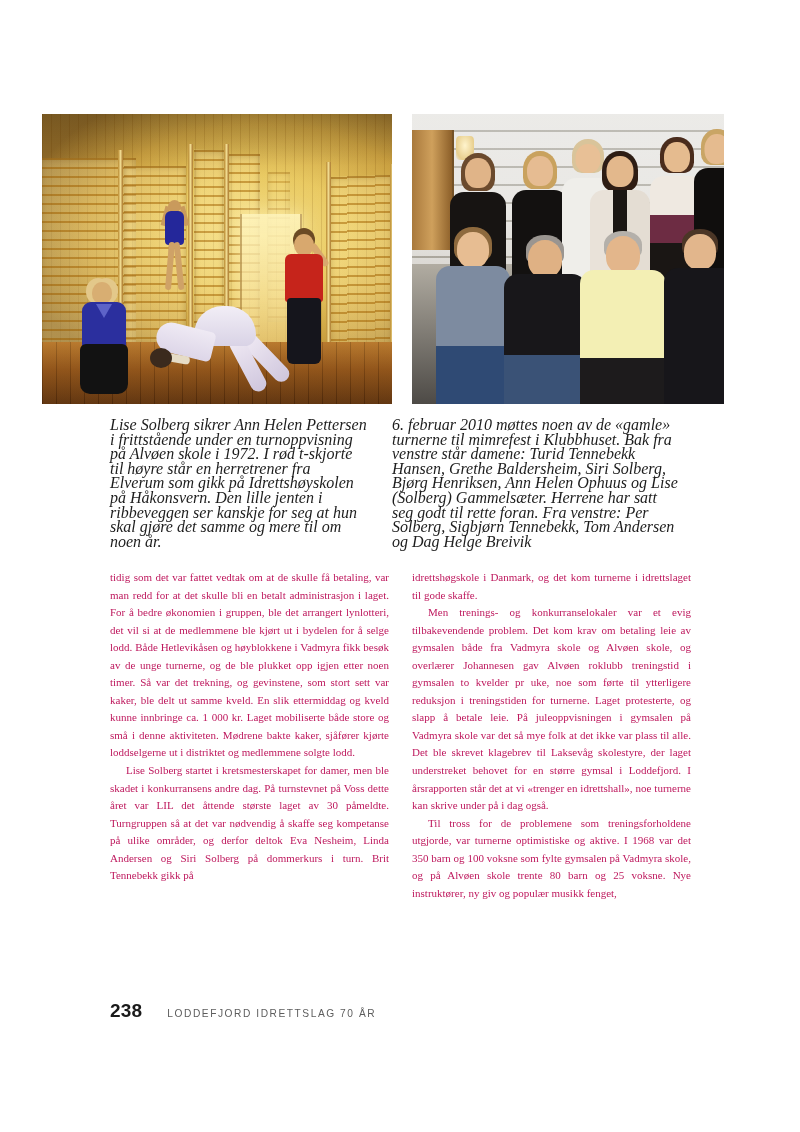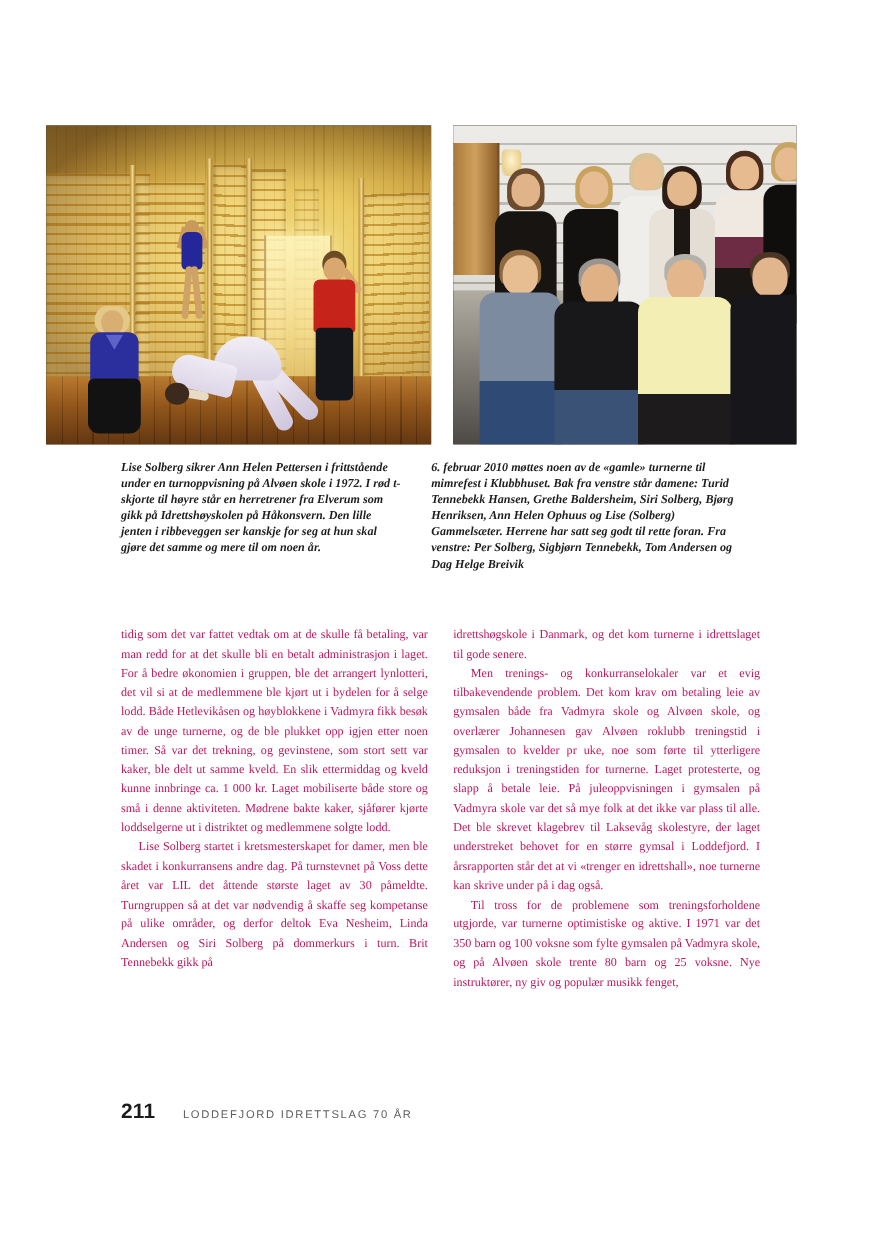--- a/index.html
+++ b/index.html
@@ -246,25 +246,24 @@
   }
   .person .body {
     position: absolute; left: 0; right: 0; bottom: 0; top: 34px;
     border-radius: 14px 14px 0 0;
   }
 
   
   .caption {
     position: absolute;
     font-style: italic;
-    font-size: 11px;
+    font-size: 16px;
     line-height: 14.6px;
     color: #1d1d1d;
     text-align: left;
-    font-weight: bold;
   }
   .caption-left  { left: 110px; top: 418px; width: 258px; }
   .caption-right { left: 392px; top: 418px; width: 286px; }
 
   
   .col {
     position: absolute;
     top: 540px;
     width: 279px;
     font-size: 11px;
@@ -424,23 +423,23 @@
   <div class="caption caption-left">Lise Solberg sikrer Ann Helen Pettersen i frittstående under en turnoppvisning på Alvøen skole i 1972. I rød t-skjorte til høyre står en herretrener fra Elverum som gikk på Idrettshøyskolen på Håkonsvern. Den lille jenten i ribbeveggen ser kanskje for seg at hun skal gjøre det samme og mere til om noen år.</div>
 
   <div class="caption caption-right">6. februar 2010 møttes noen av de «gamle» turnerne til mimrefest i Klubbhuset. Bak fra venstre står damene: Turid Tennebekk Hansen, Grethe Baldersheim, Siri Solberg, Bjørg Henriksen, Ann Helen Ophuus og Lise (Solberg) Gammelsæter. Herrene har satt seg godt til rette foran. Fra venstre: Per Solberg, Sigbjørn Tennebekk, Tom Andersen og Dag Helge Breivik</div>
 
   <div class="col col-left">
     <p>tidig som det var fattet vedtak om at de skulle få betaling, var man redd for at det skulle bli en betalt administrasjon i laget. For å bedre økonomien i gruppen, ble det arrangert lynlotteri, det vil si at de medlemmene ble kjørt ut i bydelen for å selge lodd. Både Hetlevikåsen og høyblokkene i Vadmyra fikk besøk av de unge turnerne, og de ble plukket opp igjen etter noen timer. Så var det trekning, og gevinstene, som stort sett var kaker, ble delt ut samme kveld. En slik ettermiddag og kveld kunne innbringe ca. 1 000 kr. Laget mobiliserte både store og små i denne aktiviteten. Mødrene bakte kaker, sjåfører kjørte loddselgerne ut i distriktet og medlemmene solgte lodd.</p>
     <p class="indent">Lise Solberg startet i kretsmesterskapet for damer, men ble skadet i konkurransens andre dag. På turnstevnet på Voss dette året var LIL det åttende største laget av 30 påmeldte. Turngruppen så at det var nødvendig å skaffe seg kompetanse på ulike områder, og derfor deltok Eva Nesheim, Linda Andersen og Siri Solberg på dommerkurs i turn. Brit Tennebekk gikk på</p>
   </div>
 
   <div class="col col-right">
-    <p>idrettshøgskole i Danmark, og det kom turnerne i idrettslaget til gode senere.</p>
+    <p>idrettshøgskole i Danmark, og det kom turnerne i idrettslaget til gode skaffe.</p>
     <p class="indent">Men trenings- og konkurranselokaler var et evig tilbakevendende problem. Det kom krav om betaling leie av gymsalen både fra Vadmyra skole og Alvøen skole, og overlærer Johannesen gav Alvøen roklubb treningstid i gymsalen to kvelder pr uke, noe som førte til ytterligere reduksjon i treningstiden for turnerne. Laget protesterte, og slapp å betale leie. På juleoppvisningen i gymsalen på Vadmyra skole var det så mye folk at det ikke var plass til alle. Det ble skrevet klagebrev til Laksevåg skolestyre, der laget understreket behovet for en større gymsal i Loddefjord. I årsrapporten står det at vi «trenger en idrettshall», noe turnerne kan skrive under på i dag også.</p>
-    <p class="indent">Til tross for de problemene som treningsforholdene utgjorde, var turnerne optimistiske og aktive. I 1971 var det 350 barn og 100 voksne som fylte gymsalen på Vadmyra skole, og på Alvøen skole trente 80 barn og 25 voksne. Nye instruktører, ny giv og populær musikk fenget,</p>
+    <p class="indent">Til tross for de problemene som treningsforholdene utgjorde, var turnerne optimistiske og aktive. I 1968 var det 350 barn og 100 voksne som fylte gymsalen på Vadmyra skole, og på Alvøen skole trente 80 barn og 25 voksne. Nye instruktører, ny giv og populær musikk fenget,</p>
   </div>
 
   <div class="footer">
-    <span class="folio">211</span>
+    <span class="folio">238</span>
     <span class="running-head">LODDEFJORD IDRETTSLAG 70 ÅR</span>
   </div>
 
 </div>
 
 </body></html>

